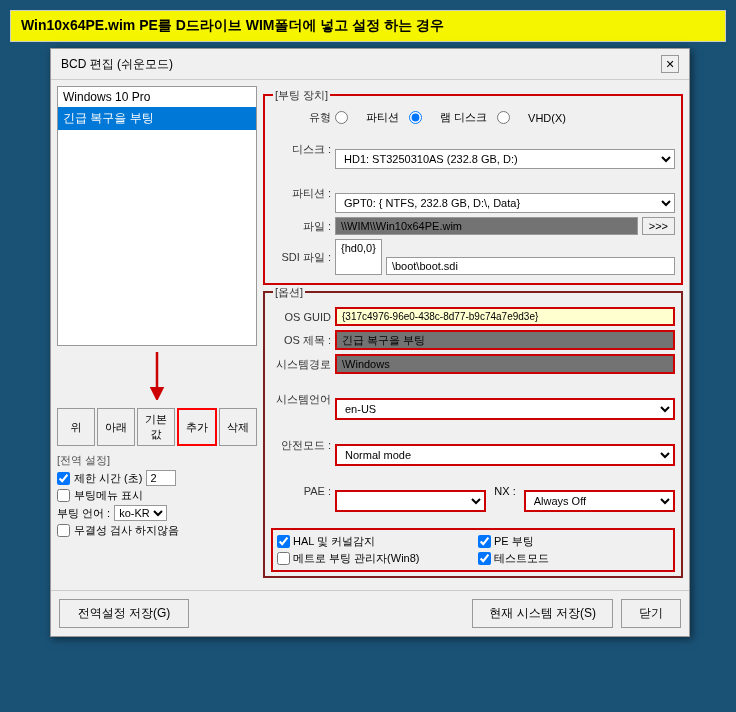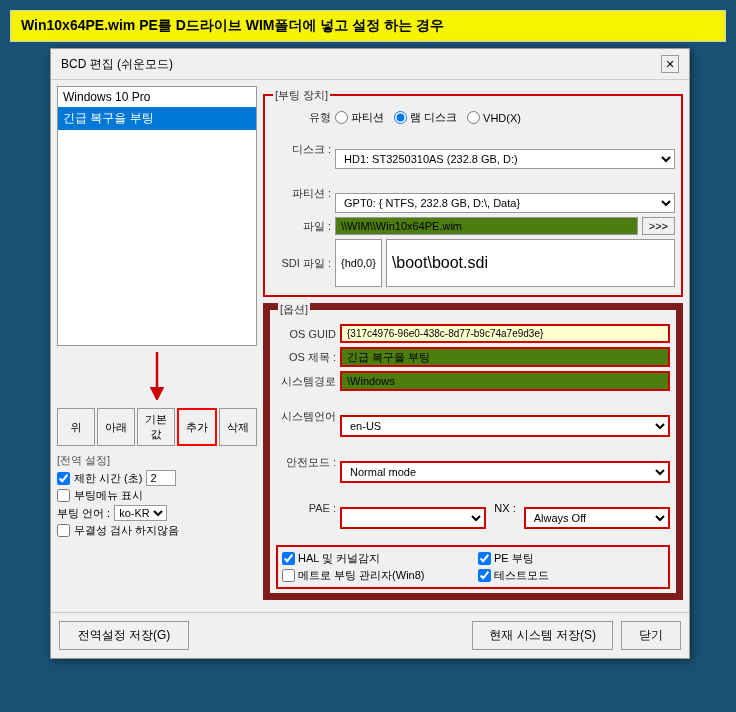--- a/index.html
+++ b/index.html
@@ -147,21 +147,21 @@
       font-size: 11px;
       font-family: 'Malgun Gothic', sans-serif;
     }
 
     
     .right-panel {
       flex: 1;
     }
 
     .group-box {
-      border: 7px solid #7f1d1d;
+      border: 2px solid #7f1d1d;
       margin-bottom: 6px;
       padding: 4px 6px;
       background: #f0f0f0;
       position: relative;
     }
 
     .group-title {
       position: absolute;
       top: -8px;
       left: 8px;
@@ -188,54 +188,55 @@
 
     .radio-group {
       display: flex;
       gap: 10px;
       align-items: center;
     }
 
     .radio-option {
       display: flex;
       align-items: center;
-      gap: 3px;
+      gap: 18px;
       font-size: 11px;
     }
 
     .field-input {
       flex: 1;
       border: 1px solid #999;
-      background: #4d7c0f;
+      background: #737373;
       padding: 2px 5px;
       font-size: 11px;
       font-family: 'Malgun Gothic', sans-serif;
     }
 
     .btn-browse {
       border: 1px solid #999;
       background: #f0f0f0;
       padding: 2px 6px;
       font-size: 11px;
       cursor: pointer;
     }
 
     .sdi-prefix {
       border: 1px solid #999;
       background: #fff;
-      padding: 17px 5px;
+      padding: 2px 5px;
       font-size: 11px;
     }
 
     .sdi-value {
       flex: 1;
       border: 1px solid #999;
       background: #fff;
       padding: 2px 5px;
-      font-size: 16px;
+      font-size: 11px;
+      margin-top: 18px;
     }
 
     
     .red-outline {
       border: 2px solid #cc0000 !important;
     }
 
     .checkboxes-grid {
       display: grid;
       grid-template-columns: 1fr 1fr;

